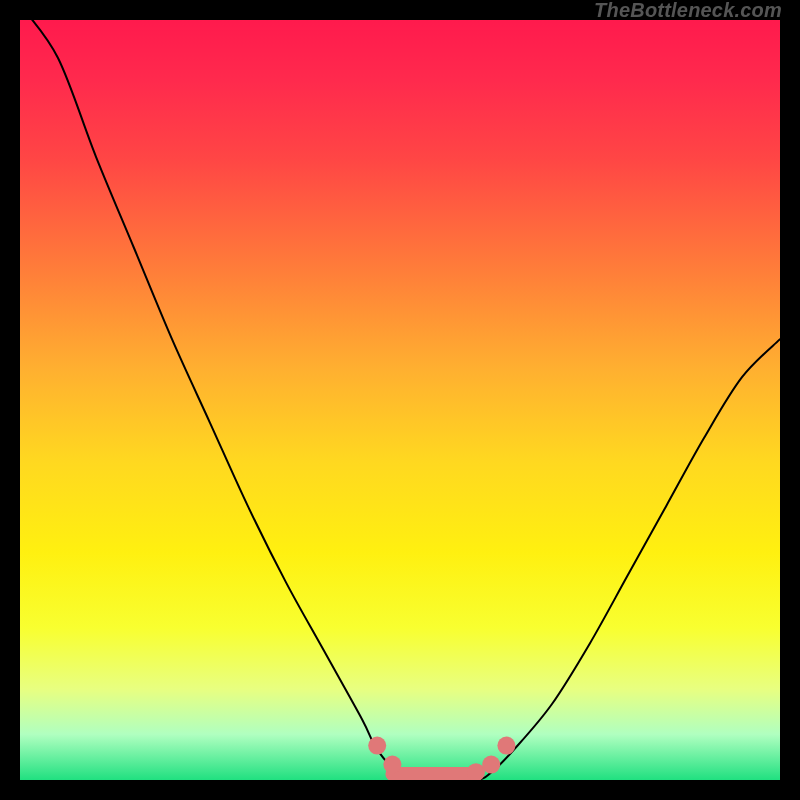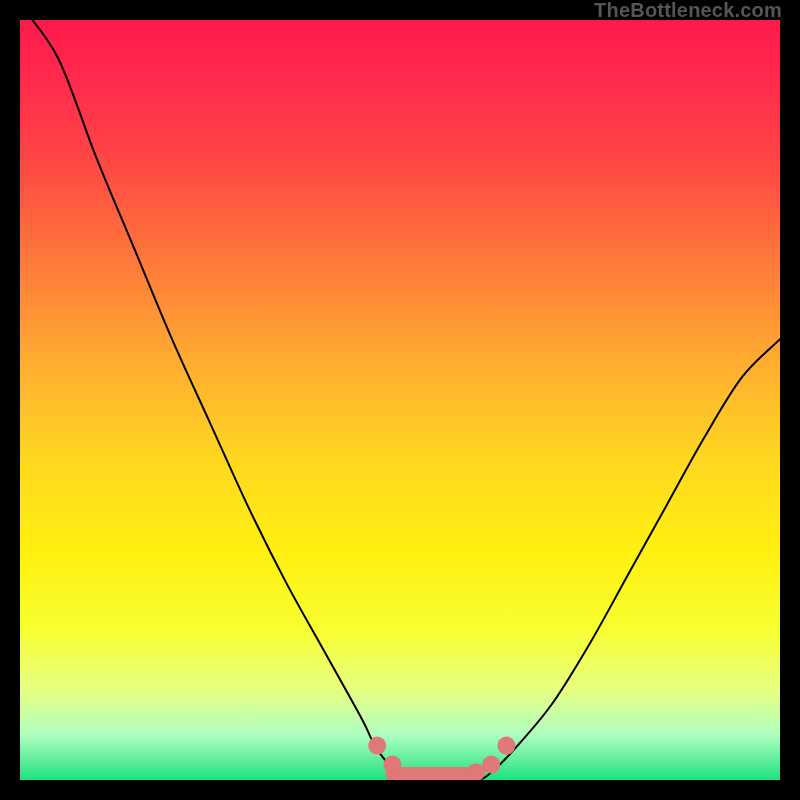--- a/index.html
+++ b/index.html
@@ -11,20 +11,21 @@
     overflow: hidden;
     font-family: Arial, Helvetica, sans-serif;
   }
   .frame {
     position: absolute;
     left: 0;
     top: 0;
     width: 800px;
     height: 800px;
     background: #000;
+    font-style: italic;
   }
   .plot {
     position: absolute;
     left: 20px;
     top: 20px;
     width: 760px;
     height: 760px;
     background: linear-gradient(to bottom,
       #ff1a4d 0%,
       #ff2a4d 8%,

